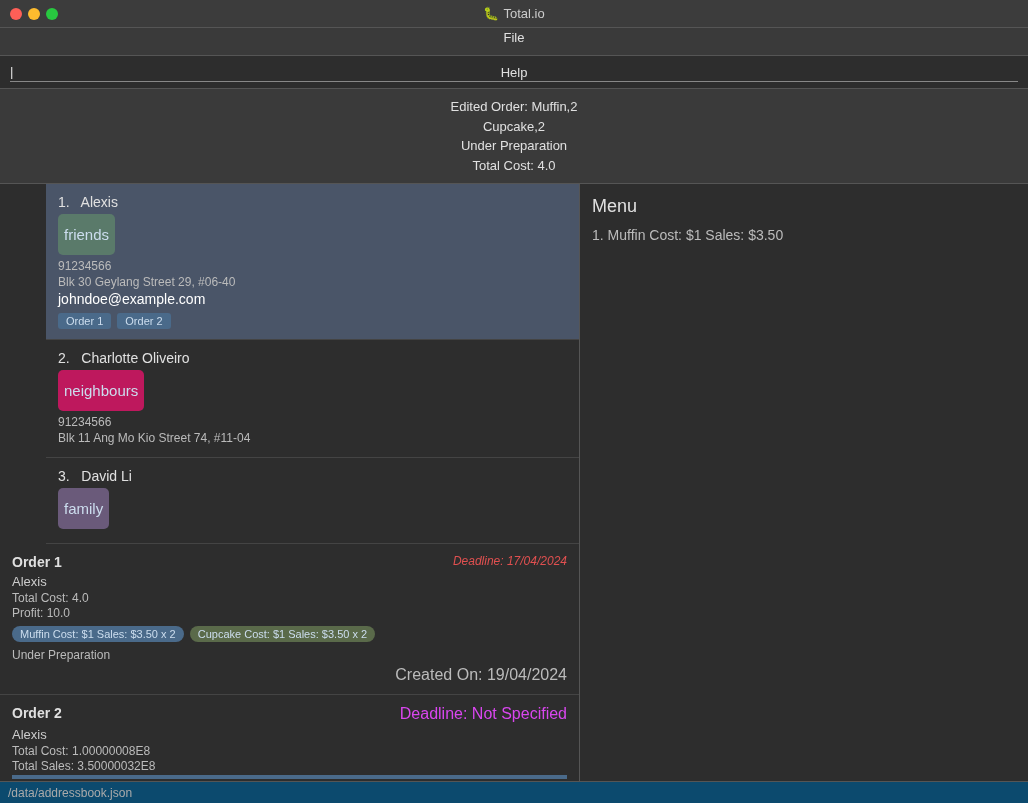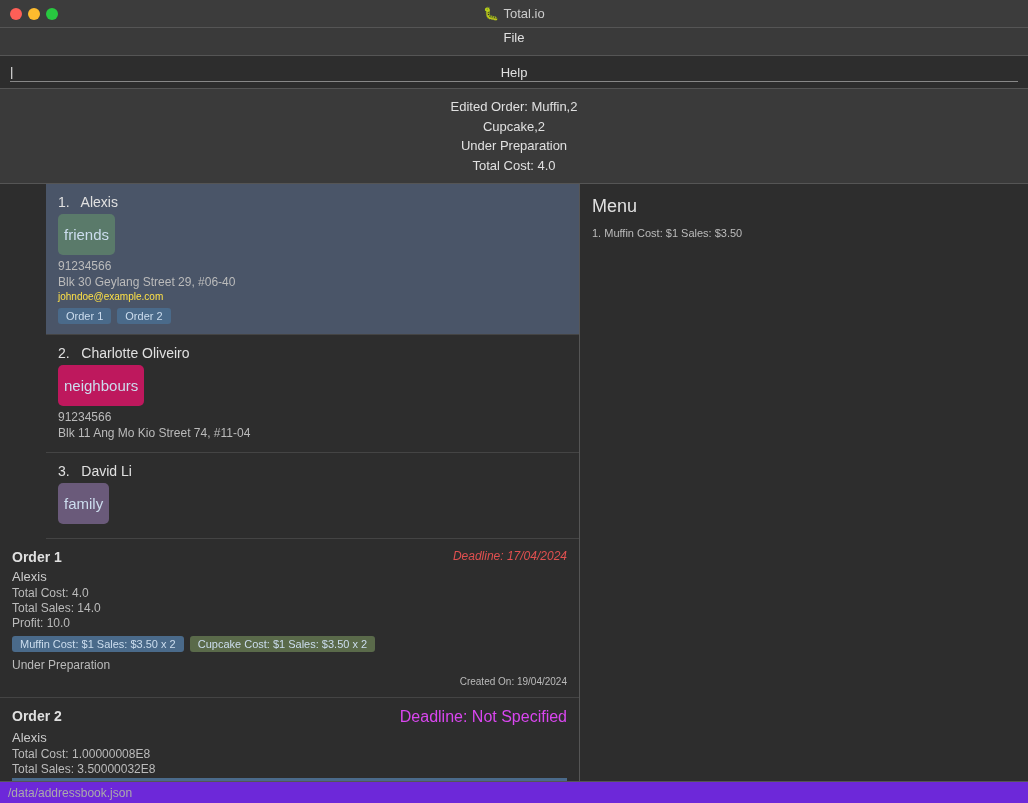--- a/index.html
+++ b/index.html
@@ -138,22 +138,22 @@
       font-size: 12px;
       color: #bbb;
       margin-bottom: 2px;
     }
     .contact-address {
       font-size: 12px;
       color: #bbb;
       margin-bottom: 2px;
     }
     .contact-email {
-      font-size: 10px;
-      color: #fde047;
+      font-size: 14px;
+      color: #ffffff;
       margin-bottom: 6px;
     }
     .order-badges {
       display: flex;
       gap: 6px;
       flex-wrap: wrap;
     }
     .order-badge {
       background: #4a6a8a;
       color: #cde;
@@ -202,31 +202,31 @@
       display: flex;
       gap: 6px;
       flex-wrap: wrap;
       margin: 6px 0;
     }
     .item-tag {
       background: #4a6a8a;
       color: #cde;
       font-size: 11px;
       padding: 2px 8px;
-      border-radius: 3px;
+      border-radius: 8px;
     }
     .item-tag.cupcake { background: #5a6a4a; }
     .order-status {
       font-size: 12px;
       color: #bbb;
       margin-bottom: 4px;
     }
     .order-created {
       text-align: right;
-      font-size: 10px;
+      font-size: 16px;
       color: #bbb;
     }
 
     
     .scroll-indicator {
       width: 100%;
       height: 4px;
       background: #4a6a8a;
       margin-top: 2px;
     }
@@ -237,31 +237,31 @@
       padding: 12px;
       background: #2d2d2d;
     }
     .menu-title {
       font-size: 18px;
       font-weight: 400;
       color: #e0e0e0;
       margin-bottom: 10px;
     }
     .menu-item-row {
-      font-size: 11px;
+      font-size: 14px;
       color: #bbb;
     }
 
     
     .status-bar {
       position: fixed;
       bottom: 0;
       width: 1028px;
       height: 22px;
-      background: #6d28d9;
+      background: #0c4a6e;
       border-top: 1px solid #555;
       display: flex;
       align-items: center;
       padding: 0 8px;
       font-size: 12px;
       color: #aaa;
     }
   </style>
 </head>
 <body>
@@ -340,21 +340,20 @@
       </div>
     </div>
 
     <div class="order-section">
       <div class="order-header">
         <span class="order-title">Order 1</span>
         <span class="order-deadline-red">Deadline: 17/04/2024</span>
       </div>
       <div class="order-person">Alexis</div>
       <div class="order-cost-line">Total Cost: 4.0</div>
-      <div class="order-cost-line">Total Sales: 14.0</div>
       <div class="order-cost-line">Profit: 10.0</div>
       <div class="order-tags">
         <span class="item-tag">Muffin Cost: $1 Sales: $3.50 x 2</span>
         <span class="item-tag cupcake">Cupcake Cost: $1 Sales: $3.50 x 2</span>
       </div>
       <div class="order-status">Under Preparation</div>
       <div class="order-created">Created On: 19/04/2024</div>
     </div>
 
     <div class="order-section">

